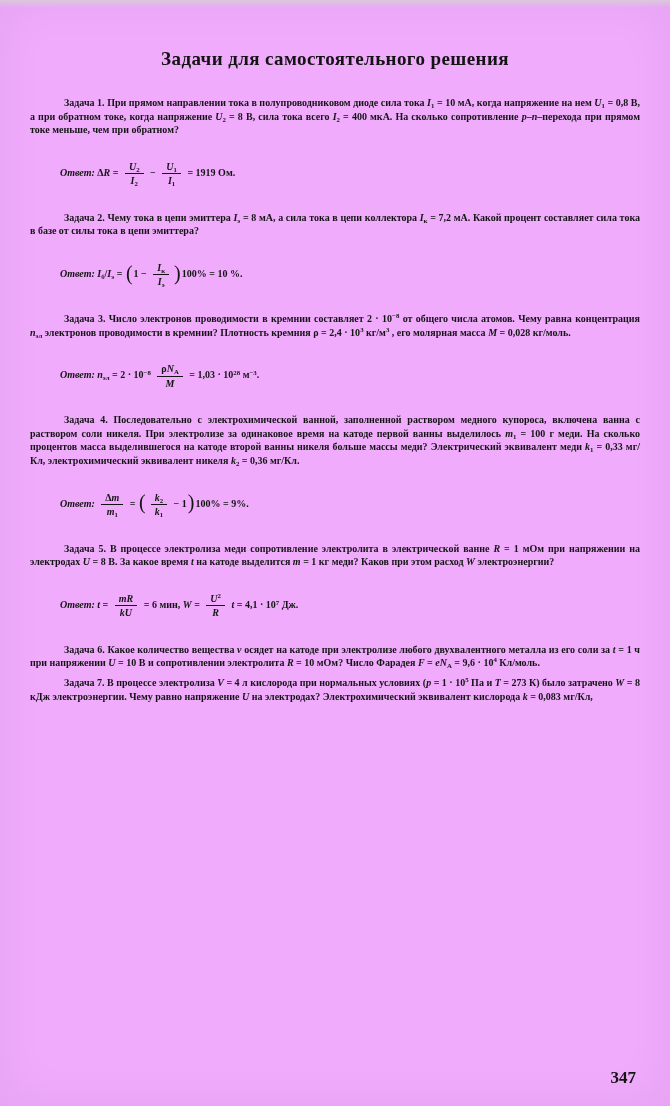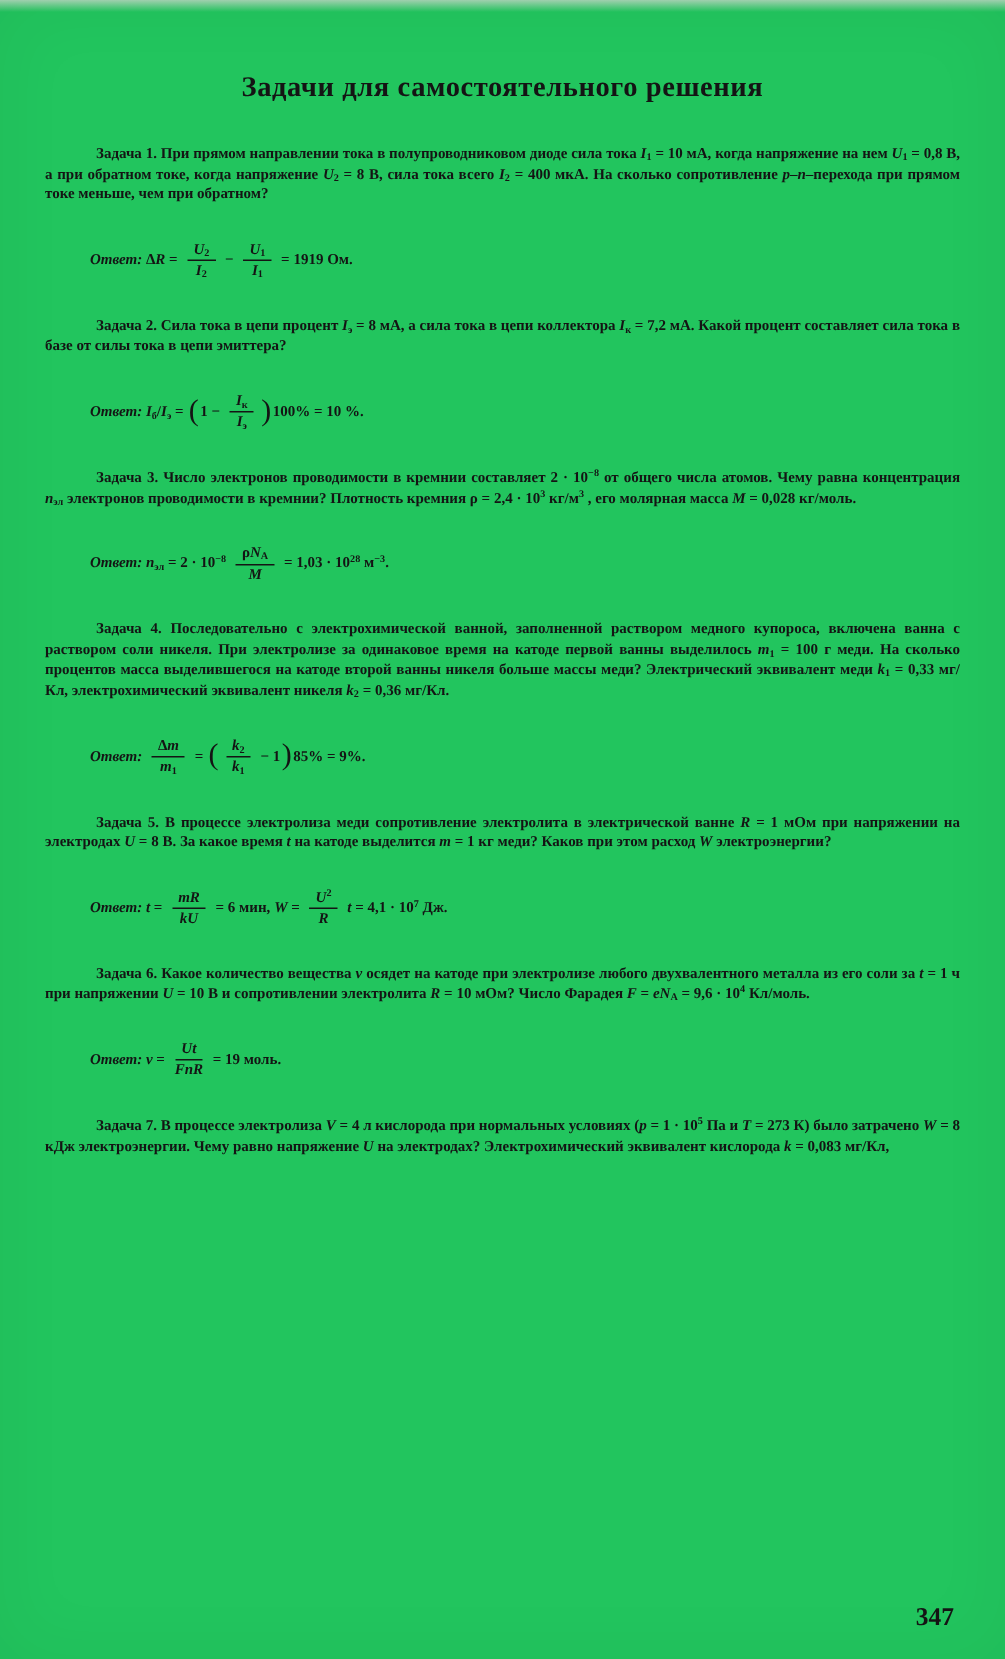--- a/index.html
+++ b/index.html
@@ -1,21 +1,21 @@
 <!DOCTYPE html>
 <html><head>
 <meta charset="utf-8">
 <style>
   html, body { margin: 0; padding: 0; background: #ffffff; }
   .page {
     position: relative;
     width: 670px;
     height: 1106px;
     margin: 0 auto;
-    background: #22c55e;
+    background: #f0abfc;
     box-sizing: border-box;
     padding: 40px 30px 0 30px;
     font-family: "Liberation Serif", "DejaVu Serif", serif;
     font-weight: 700;
     color: #141414;
     overflow: hidden;
     box-shadow: inset 0 0 50px rgba(0,0,0,0.05);
   }
   .page::before {
     content: "";
@@ -92,53 +92,49 @@
 
   <p class="prob"><span>Задача 1. </span><span>При прямом направлении тока в полупроводниковом диоде сила тока </span><span class="i">I</span><span class="sub">1</span><span> = 10 мА, когда напряжение на нем </span><span class="i">U</span><span class="sub">1</span><span> = 0,8 В, а при обратном токе, когда напряжение </span><span class="i">U</span><span class="sub">2</span><span> = 8 В, сила тока всего </span><span class="i">I</span><span class="sub">2</span><span> = 400 мкА. На сколько сопротивление </span><span class="i">p</span><span>–</span><span class="i">n</span><span>–перехода при прямом токе меньше, чем при обратном?</span></p>
   <div class="answer"><span class="ans">Ответ: </span><span>Δ</span><span class="i">R</span><span> = </span><span class="frac">
         <span class="num"><span class="i">U</span><span class="sub">2</span></span>
         <span class="den"><span class="i">I</span><span class="sub">2</span></span>
       </span><span> − </span><span class="frac">
         <span class="num"><span class="i">U</span><span class="sub">1</span></span>
         <span class="den"><span class="i">I</span><span class="sub">1</span></span>
       </span><span> = 1919 Ом.</span></div>
 
-  <p class="prob"><span>Задача 2. </span><span>Сила тока в цепи процент </span><span class="i">I</span><span class="sub">э</span><span> = 8 мА, а сила тока в цепи коллектора </span><span class="i">I</span><span class="sub">к</span><span> = 7,2 мА. Какой процент составляет сила тока в базе от силы тока в цепи эмиттера?</span></p>
+  <p class="prob"><span>Задача 2. </span><span>Чему тока в цепи эмиттера </span><span class="i">I</span><span class="sub">э</span><span> = 8 мА, а сила тока в цепи коллектора </span><span class="i">I</span><span class="sub">к</span><span> = 7,2 мА. Какой процент составляет сила тока в базе от силы тока в цепи эмиттера?</span></p>
   <div class="answer"><span class="ans">Ответ: </span><span class="i">I</span><span class="sub">б</span><span>/</span><span class="i">I</span><span class="sub">э</span><span> = </span><span class="big">(</span><span>1 − </span><span class="frac">
         <span class="num"><span class="i">I</span><span class="sub">к</span></span>
         <span class="den"><span class="i">I</span><span class="sub">э</span></span>
       </span><span class="big">)</span><span>100% = 10 %.</span></div>
 
   <p class="prob"><span>Задача 3. </span><span>Число электронов проводимости в кремнии составляет 2 · 10</span><span class="sup">−8</span><span> от общего числа атомов. Чему равна концентрация </span><span class="i">n</span><span class="sub">эл</span><span> электронов проводимости в кремнии? Плотность кремния ρ = 2,4 · 10</span><span class="sup">3</span><span> кг/м</span><span class="sup">3</span><span> , его молярная масса </span><span class="i">M</span><span> = 0,028 кг/моль.</span></p>
   <div class="answer"><span class="ans">Ответ: </span><span class="i">n</span><span class="sub">эл</span><span> = 2 · 10</span><span class="sup">−8</span><span> </span><span class="frac">
         <span class="num"><span>ρ</span><span class="i">N</span><span class="sub">A</span></span>
         <span class="den"><span class="i">M</span></span>
       </span><span> = 1,03 · 10</span><span class="sup">28</span><span> м</span><span class="sup">−3</span><span>.</span></div>
 
   <p class="prob"><span>Задача 4. </span><span>Последовательно с электрохимической ванной, заполненной раствором медного купороса, включена ванна с раствором соли никеля. При электролизе за одинаковое время на катоде первой ванны выделилось </span><span class="i">m</span><span class="sub">1</span><span> = 100 г меди. На сколько процентов масса выделившегося на катоде второй ванны никеля больше массы меди? Электрический эквивалент меди </span><span class="i">k</span><span class="sub">1</span><span> = 0,33 мг/Кл, электрохимический эквивалент никеля </span><span class="i">k</span><span class="sub">2</span><span> = 0,36 мг/Кл.</span></p>
   <div class="answer"><span class="ans">Ответ: </span><span class="frac">
         <span class="num"><span>Δ</span><span class="i">m</span></span>
         <span class="den"><span class="i">m</span><span class="sub">1</span></span>
       </span><span> = </span><span class="big">(</span><span class="frac">
         <span class="num"><span class="i">k</span><span class="sub">2</span></span>
         <span class="den"><span class="i">k</span><span class="sub">1</span></span>
-      </span><span> − 1</span><span class="big">)</span><span>85% = 9%.</span></div>
+      </span><span> − 1</span><span class="big">)</span><span>100% = 9%.</span></div>
 
   <p class="prob"><span>Задача 5. </span><span>В процессе электролиза меди сопротивление электролита в электрической ванне </span><span class="i">R</span><span> = 1 мОм при напряжении на электродах </span><span class="i">U</span><span> = 8 В. За какое время </span><span class="i">t</span><span> на катоде выделится </span><span class="i">m</span><span> = 1 кг меди? Каков при этом расход </span><span class="i">W</span><span> электроэнергии?</span></p>
   <div class="answer"><span class="ans">Ответ: </span><span class="i">t</span><span> = </span><span class="frac">
         <span class="num"><span class="i">mR</span></span>
         <span class="den"><span class="i">kU</span></span>
       </span><span> = 6  мин,   </span><span class="i">W</span><span> = </span><span class="frac">
         <span class="num"><span class="i">U</span><span class="sup">2</span></span>
         <span class="den"><span class="i">R</span></span>
       </span><span> </span><span class="i">t</span><span> = 4,1 · 10</span><span class="sup">7</span><span> Дж.</span></div>
 
   <p class="prob"><span>Задача 6. </span><span>Какое количество вещества </span><span class="i">ν</span><span> осядет на катоде при электролизе любого двухвалентного металла из его соли за </span><span class="i">t</span><span> = 1 ч при напряжении </span><span class="i">U</span><span> = 10 В и сопротивлении электролита </span><span class="i">R</span><span> = 10 мОм? Число Фарадея </span><span class="i">F</span><span> = </span><span class="i">eN</span><span class="sub">A</span><span> = 9,6 · 10</span><span class="sup">4</span><span> Кл/моль.</span></p>
-  <div class="answer"><span class="ans">Ответ: </span><span class="i">ν</span><span> = </span><span class="frac">
-        <span class="num"><span class="i">Ut</span></span>
-        <span class="den"><span class="i">FnR</span></span>
-      </span><span> = 19 моль.</span></div>
 
   <p class="prob"><span>Задача 7. </span><span>В процессе электролиза </span><span class="i">V</span><span> = 4 л кислорода при нормальных условиях (</span><span class="i">p</span><span> = 1 · 10</span><span class="sup">5</span><span> Па и </span><span class="i">T</span><span> = 273 К) было затрачено </span><span class="i">W</span><span> = 8 кДж электроэнергии. Чему равно напряжение </span><span class="i">U</span><span> на электродах? Электрохимический эквивалент кислорода </span><span class="i">k</span><span> = 0,083 мг/Кл,</span></p>
 
   <div class="page-number">347</div>
 
 </div>
 
 </body></html>

